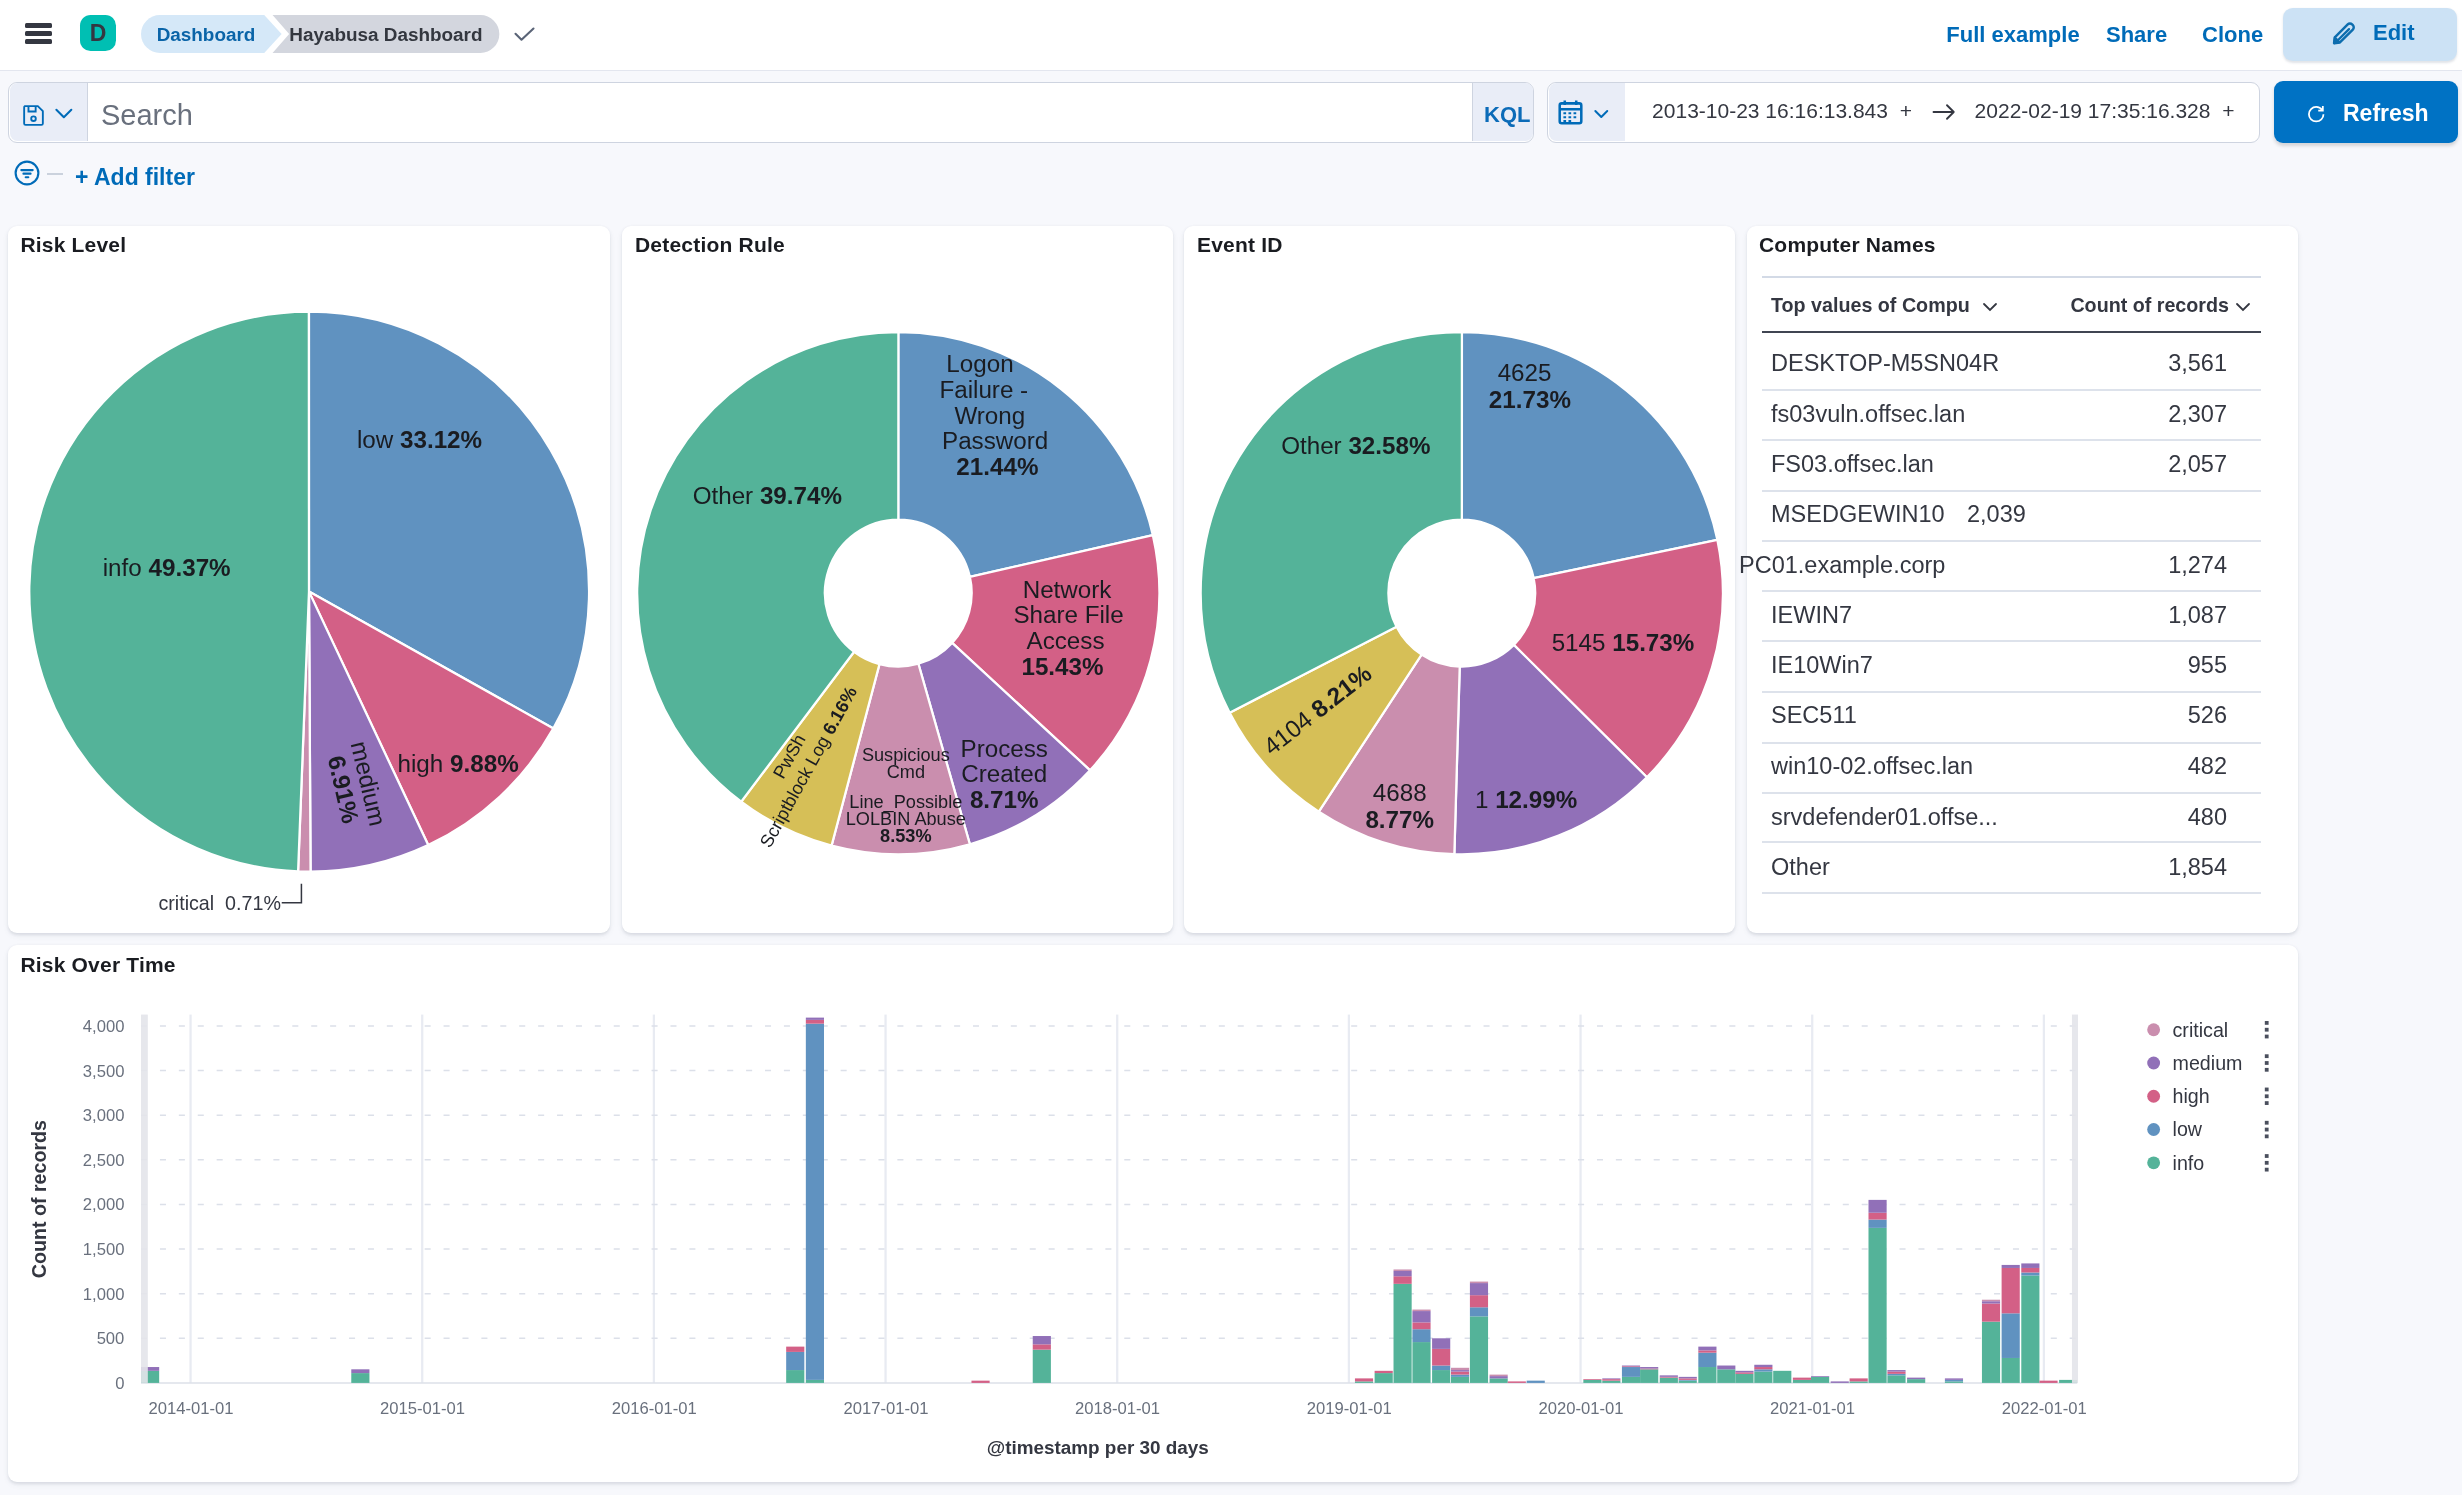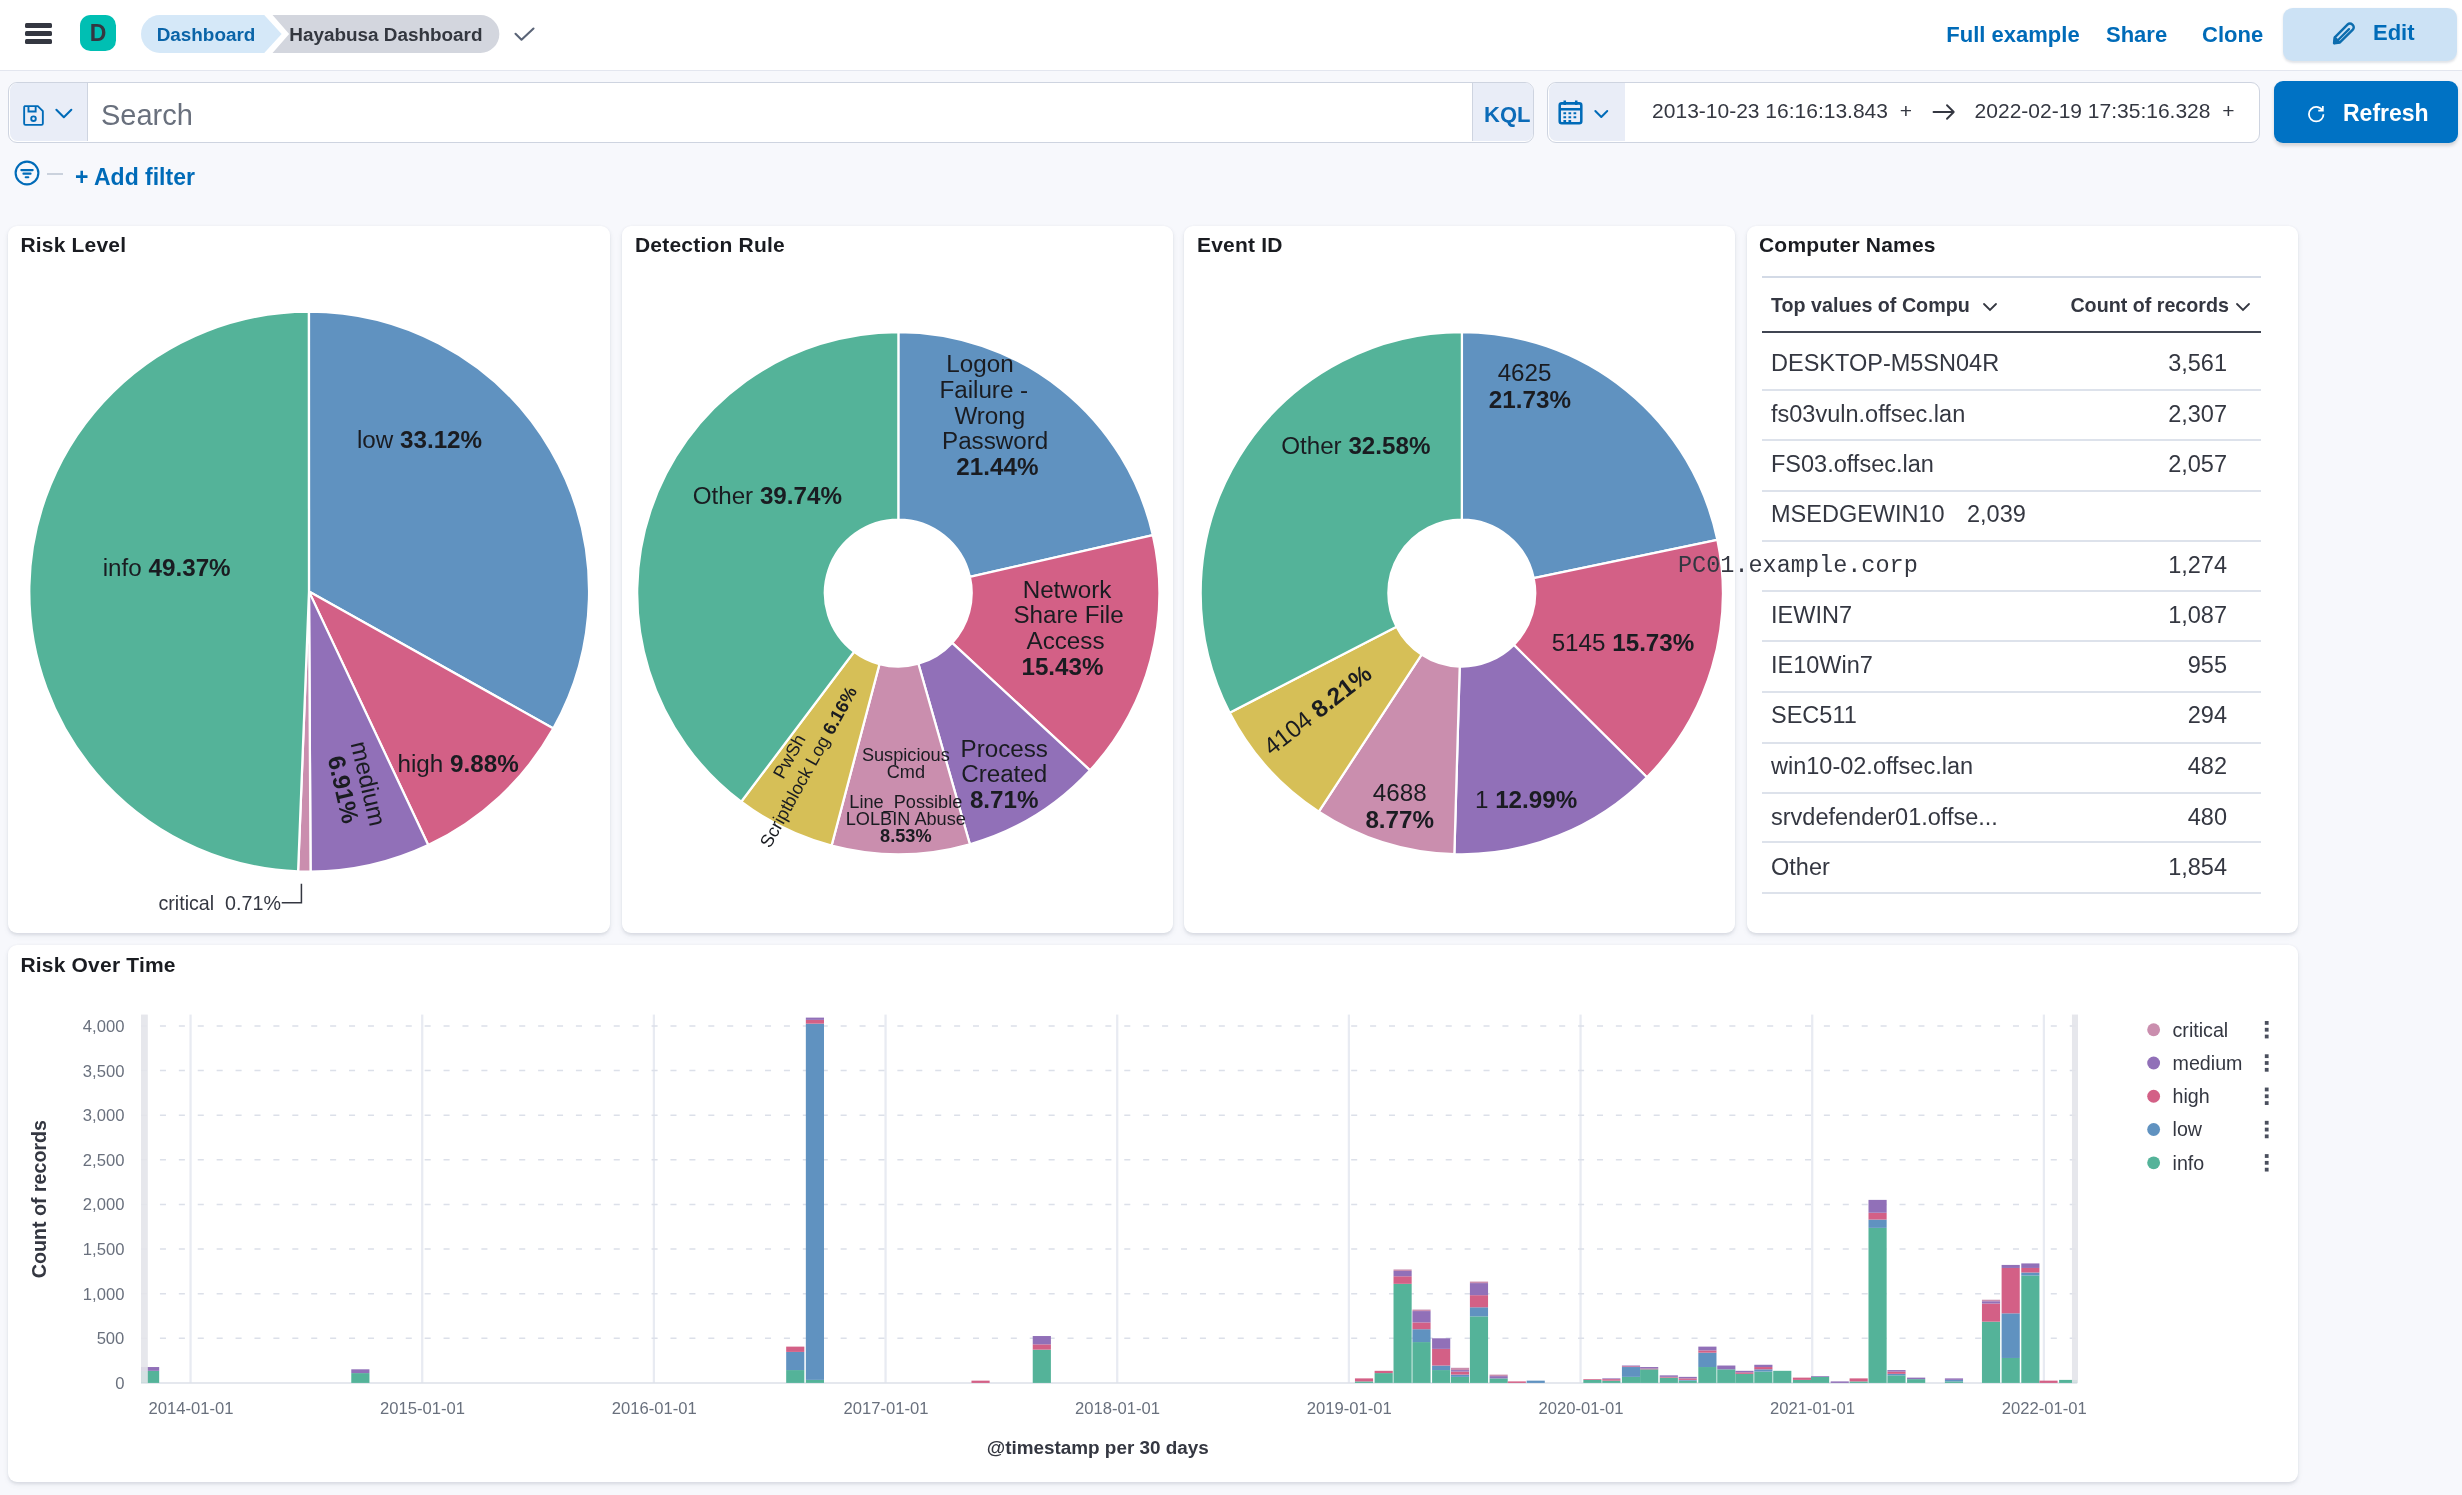--- a/index.html
+++ b/index.html
@@ -166,31 +166,31 @@
 <div class="abs" style="left:1762px;top:389px;width:499px;height:1.5px;background:#DDE2EB;"></div>
 <div class="abs" style="left:1771px;top:401px;font-size:23.5px;color:#343741;">fs03vuln.offsec.lan</div>
 <div class="abs" style="left:1967px;top:401px;width:260px;text-align:right;font-size:23.5px;color:#343741;">2,307</div>
 <div class="abs" style="left:1762px;top:439px;width:499px;height:1.5px;background:#DDE2EB;"></div>
 <div class="abs" style="left:1771px;top:451px;font-size:23.5px;color:#343741;">FS03.offsec.lan</div>
 <div class="abs" style="left:1967px;top:451px;width:260px;text-align:right;font-size:23.5px;color:#343741;">2,057</div>
 <div class="abs" style="left:1762px;top:490px;width:499px;height:1.5px;background:#DDE2EB;"></div>
 <div class="abs" style="left:1771px;top:501px;font-size:23.5px;color:#343741;">MSEDGEWIN10</div>
 <div class="abs" style="left:1967px;top:501px;width:260px;text-align:left;font-size:23.5px;color:#343741;">2,039</div>
 <div class="abs" style="left:1762px;top:540px;width:499px;height:1.5px;background:#DDE2EB;"></div>
-<div class="abs" style="left:1678px;top:552px;font-size:23.5px;color:#343741;font-family:Liberation Mono, monospace;">PC01.example.corp</div>
+<div class="abs" style="left:1739px;top:552px;font-size:23.5px;color:#343741;">PC01.example.corp</div>
 <div class="abs" style="left:1967px;top:552px;width:260px;text-align:right;font-size:23.5px;color:#343741;">1,274</div>
 <div class="abs" style="left:1762px;top:590px;width:499px;height:1.5px;background:#DDE2EB;"></div>
 <div class="abs" style="left:1771px;top:602px;font-size:23.5px;color:#343741;">IEWIN7</div>
 <div class="abs" style="left:1967px;top:602px;width:260px;text-align:right;font-size:23.5px;color:#343741;">1,087</div>
 <div class="abs" style="left:1762px;top:640px;width:499px;height:1.5px;background:#DDE2EB;"></div>
 <div class="abs" style="left:1771px;top:652px;font-size:23.5px;color:#343741;">IE10Win7</div>
 <div class="abs" style="left:1967px;top:652px;width:260px;text-align:right;font-size:23.5px;color:#343741;">955</div>
 <div class="abs" style="left:1762px;top:691px;width:499px;height:1.5px;background:#DDE2EB;"></div>
 <div class="abs" style="left:1771px;top:702px;font-size:23.5px;color:#343741;">SEC511</div>
-<div class="abs" style="left:1967px;top:702px;width:260px;text-align:right;font-size:23.5px;color:#343741;">294</div>
+<div class="abs" style="left:1967px;top:702px;width:260px;text-align:right;font-size:23.5px;color:#343741;">526</div>
 <div class="abs" style="left:1762px;top:742px;width:499px;height:1.5px;background:#DDE2EB;"></div>
 <div class="abs" style="left:1771px;top:753px;font-size:23.5px;color:#343741;">win10-02.offsec.lan</div>
 <div class="abs" style="left:1967px;top:753px;width:260px;text-align:right;font-size:23.5px;color:#343741;">482</div>
 <div class="abs" style="left:1762px;top:792px;width:499px;height:1.5px;background:#DDE2EB;"></div>
 <div class="abs" style="left:1771px;top:804px;font-size:23.5px;color:#343741;">srvdefender01.offse...</div>
 <div class="abs" style="left:1967px;top:804px;width:260px;text-align:right;font-size:23.5px;color:#343741;">480</div>
 <div class="abs" style="left:1762px;top:841px;width:499px;height:1.5px;background:#DDE2EB;"></div>
 <div class="abs" style="left:1771px;top:854px;font-size:23.5px;color:#343741;">Other</div>
 <div class="abs" style="left:1967px;top:854px;width:260px;text-align:right;font-size:23.5px;color:#343741;">1,854</div>
 <div class="abs" style="left:1762px;top:892px;width:499px;height:1.5px;background:#DDE2EB;"></div>

